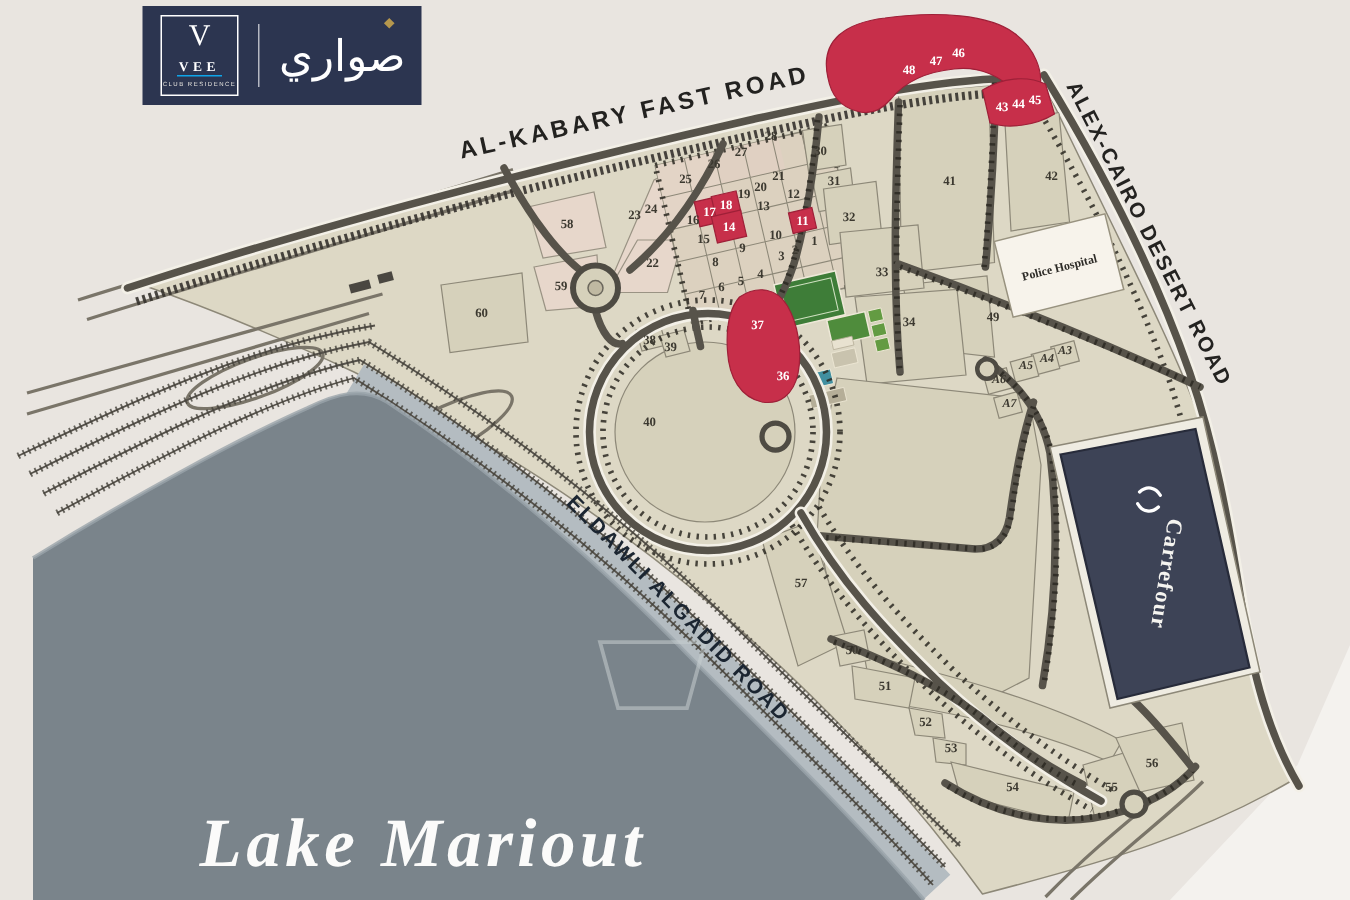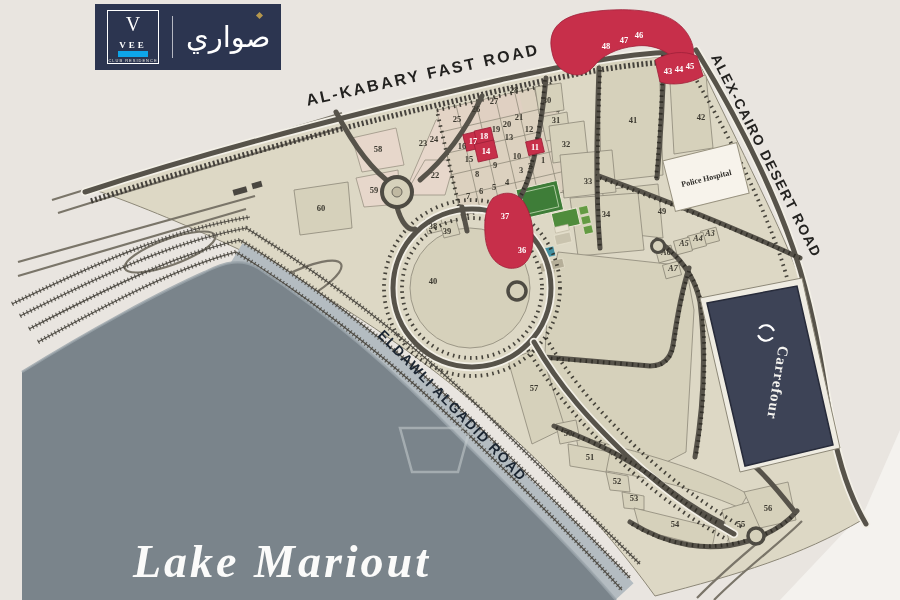--- a/index.html
+++ b/index.html
@@ -23,21 +23,21 @@
   .road-label{font:bold 16px "Liberation Sans",sans-serif;fill:#232220;letter-spacing:2.5px;text-anchor:middle;}
   .road-label.right{font-size:14px;letter-spacing:1.5px;}
   .road-label.shore{font-size:14px;letter-spacing:1.5px;fill:#1b2531;}
   .lake-label{font:bold italic 46px "Liberation Serif",serif;fill:#fbfbfa;letter-spacing:3px;text-anchor:middle;}
   .hospital-label{font:bold 8px "Liberation Serif",serif;fill:#2e2c28;text-anchor:middle;}
   .carrefour-label{font:bold 15px "Liberation Serif",serif;fill:#f5f4f0;letter-spacing:1px;text-anchor:middle;}
   
   .logo{position:absolute;left:95px;top:4px;width:186px;height:66px;background:#2c3550;display:flex;align-items:center;padding:0 12px;box-sizing:border-box;z-index:5;}
   .vee-box{width:52px;height:54px;border:1.5px solid #fff;color:#fff;text-align:center;padding-top:3px;box-sizing:border-box;flex:none;}
   .vee-v{font:20px "Liberation Serif",serif;line-height:20px;}
-  .vee-name{font:bold 9px "Liberation Serif",serif;letter-spacing:3px;display:inline-block;border-bottom:6px solid #0ea5e9;padding:0 1px 1px 1px;line-height:10px;}
+  .vee-name{font:bold 9px "Liberation Serif",serif;letter-spacing:3px;display:inline-block;border-bottom:1px solid #0ea5e9;padding:0 1px 1px 1px;line-height:10px;}
   .vee-sub{font-size:4px;letter-spacing:1px;margin-top:1px;color:#e8e6e0;}
   .logo-divider{width:1px;height:42px;background:rgba(255,255,255,.65);margin:0 13px;flex:none;}
   .arabic{font-family:"DejaVu Sans",sans-serif;font-size:29px;color:#fff;line-height:60px;position:relative;}
   .arabic::before{content:'';position:absolute;right:8px;top:6px;width:5px;height:5px;background:#b5974d;transform:rotate(45deg);}
 </style>
 </head>
 <body>
 
 <svg width="900" height="600" viewBox="0 0 900 600">
   <rect x="0" y="0" width="900" height="600" fill="#e9e5e0"></rect>

